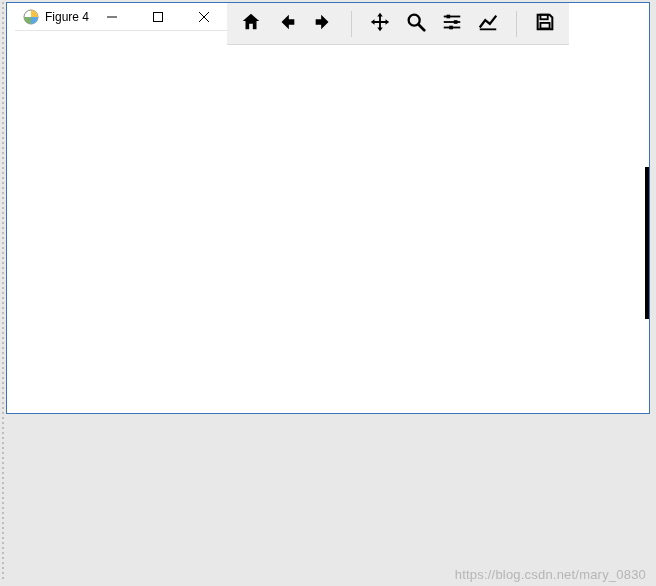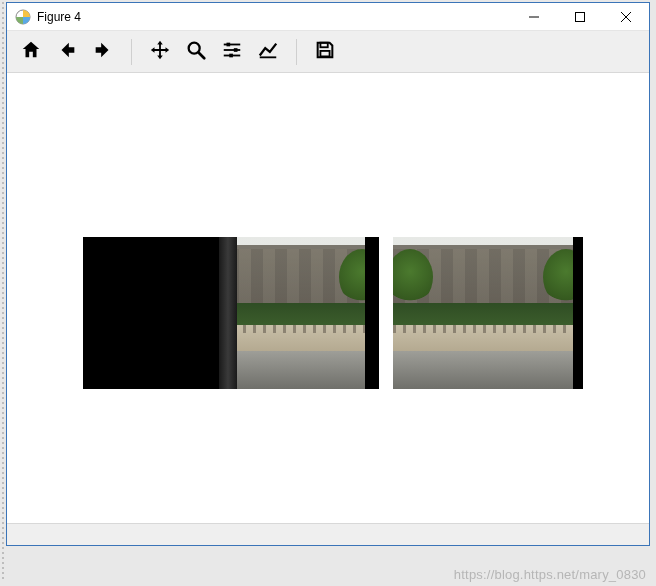--- a/index.html
+++ b/index.html
@@ -10,25 +10,25 @@
     width: 656px;
     height: 586px;
     overflow: hidden;
     position: relative;
   }
   .window {
     position: absolute;
     left: 6px;
     top: 2px;
     width: 644px;
-    height: 544px;
+    height: 412px;
     background: #fff;
     border: 1px solid #3a74b8;
     display: flex;
-    flex-direction: column;
+    padding-left: 8px;
   }
   .titlebar {
     height: 28px;
     background: #fff;
     display: flex;
     align-items: center;
     border-bottom: 1px solid #e5e5e5;
   }
   .titlebar-icon {
     width: 16px; height: 16px;
@@ -308,13 +308,13 @@
         </div>
         <div class="mask-black edge"></div>
       </div>
 
     </div>
   </div>
 
   <div class="statusbar"></div>
 </div>
 
-<div class="watermark">https://blog.https.net/mary_0830</div>
+<div class="watermark">https://blog.csdn.net/mary_0830</div>
 
 </body></html>

